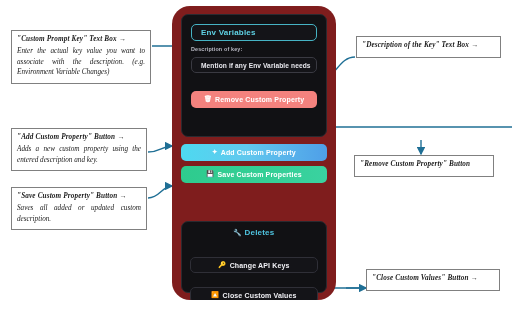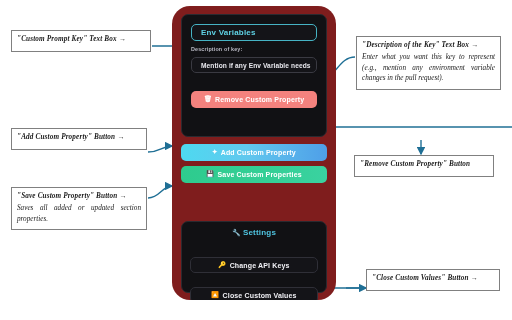--- a/index.html
+++ b/index.html
@@ -196,34 +196,35 @@
 
     <path d="M421,140 L421,154" stroke="#1f6f95" stroke-width="1.4" fill="none" marker-end="url(#ah)"></path>
     <path d="M333,127 L512,127" stroke="#1f6f95" stroke-width="1.4" fill="none"></path>
 
     <path d="M363,288 L286,288" stroke="#1f6f95" stroke-width="1.4" fill="none"></path>
     <path d="M346,288 L366,288" stroke="#1f6f95" stroke-width="1.4" fill="none" marker-end="url(#ah)"></path>
   </svg>
 
   <div class="callout" id="callout-prompt-key">
     <div class="c-title">"Custom Prompt Key" Text Box →</div>
+    <div class="c-body">Enter the actual key value you want to associate with the description. (e.g. Environment Variable Changes)</div>
   </div>
 
   <div class="callout" id="callout-add-prop">
     <div class="c-title">"Add Custom Property" Button →</div>
+    <div class="c-body">Adds a new custom property using the entered description and key.</div>
   </div>
 
   <div class="callout" id="callout-save-prop">
     <div class="c-title">"Save Custom Property" Button →</div>
-    <div class="c-body">Saves all added or updated section properties.</div>
+    <div class="c-body">Saves all added or updated custom description.</div>
   </div>
 
   <div class="callout" id="callout-desc-key">
     <div class="c-title">"Description of the Key" Text Box →</div>
-    <div class="c-body">Enter what you want this key to represent (e.g., mention any environment variable changes in the pull request).</div>
   </div>
 
   <div class="callout" id="callout-remove-prop">
     <div class="c-title">"Remove Custom Property" Button</div>
   </div>
 
   <div class="callout" id="callout-close-vals">
     <div class="c-title">"Close Custom Values" Button →</div>
   </div>
 
@@ -248,21 +249,21 @@
     </div>
 
     <div class="btn" id="save-btn">
       <span class="bi icon-glyph">💾</span>
       <span>Save Custom Properties</span>
     </div>
 
     <div class="card" id="settings-card"></div>
 
     <div id="settings-title">
-      <span class="bi icon-glyph">🔧</span><span>Settings</span>
+      <span class="bi icon-glyph">🔧</span><span>Deletes</span>
     </div>
 
     <div class="ghost-btn" id="change-keys-btn">
       <span class="bi icon-glyph">🔑</span>
       <span>Change API Keys</span>
     </div>
 
     <div class="ghost-btn" id="close-values-btn">
       <span class="bi icon-glyph">🔼</span>
       <span>Close Custom Values</span>

